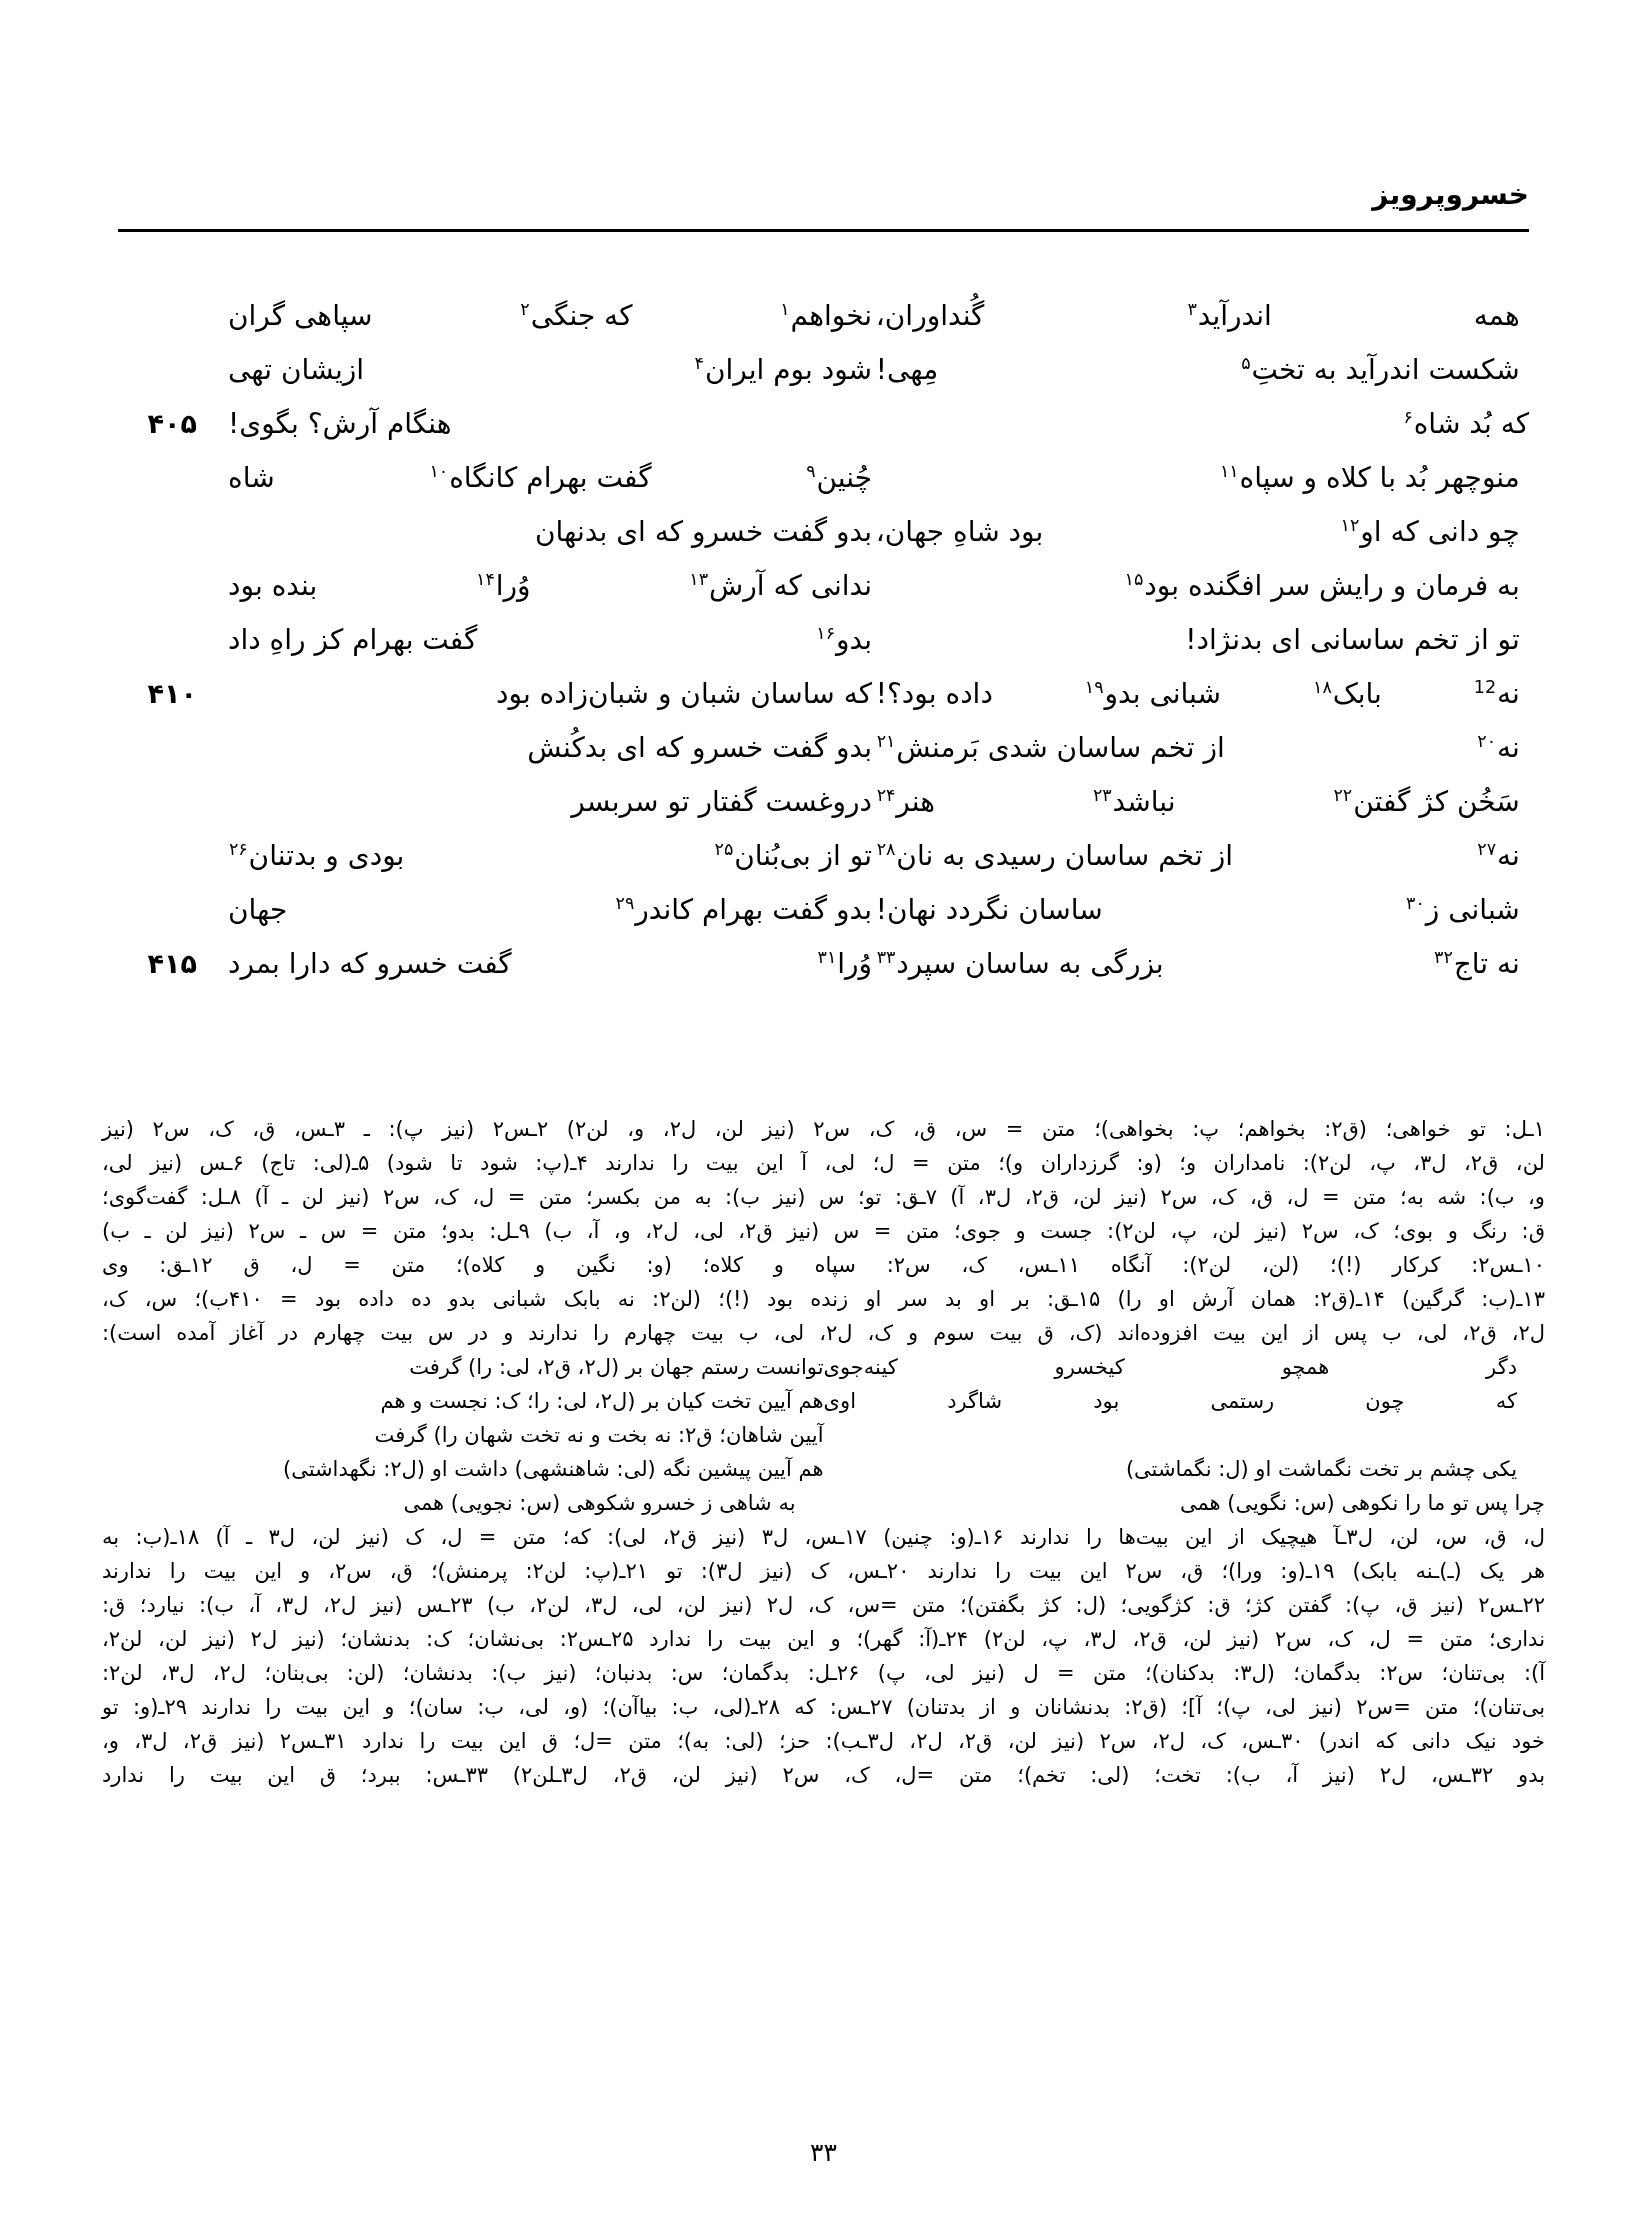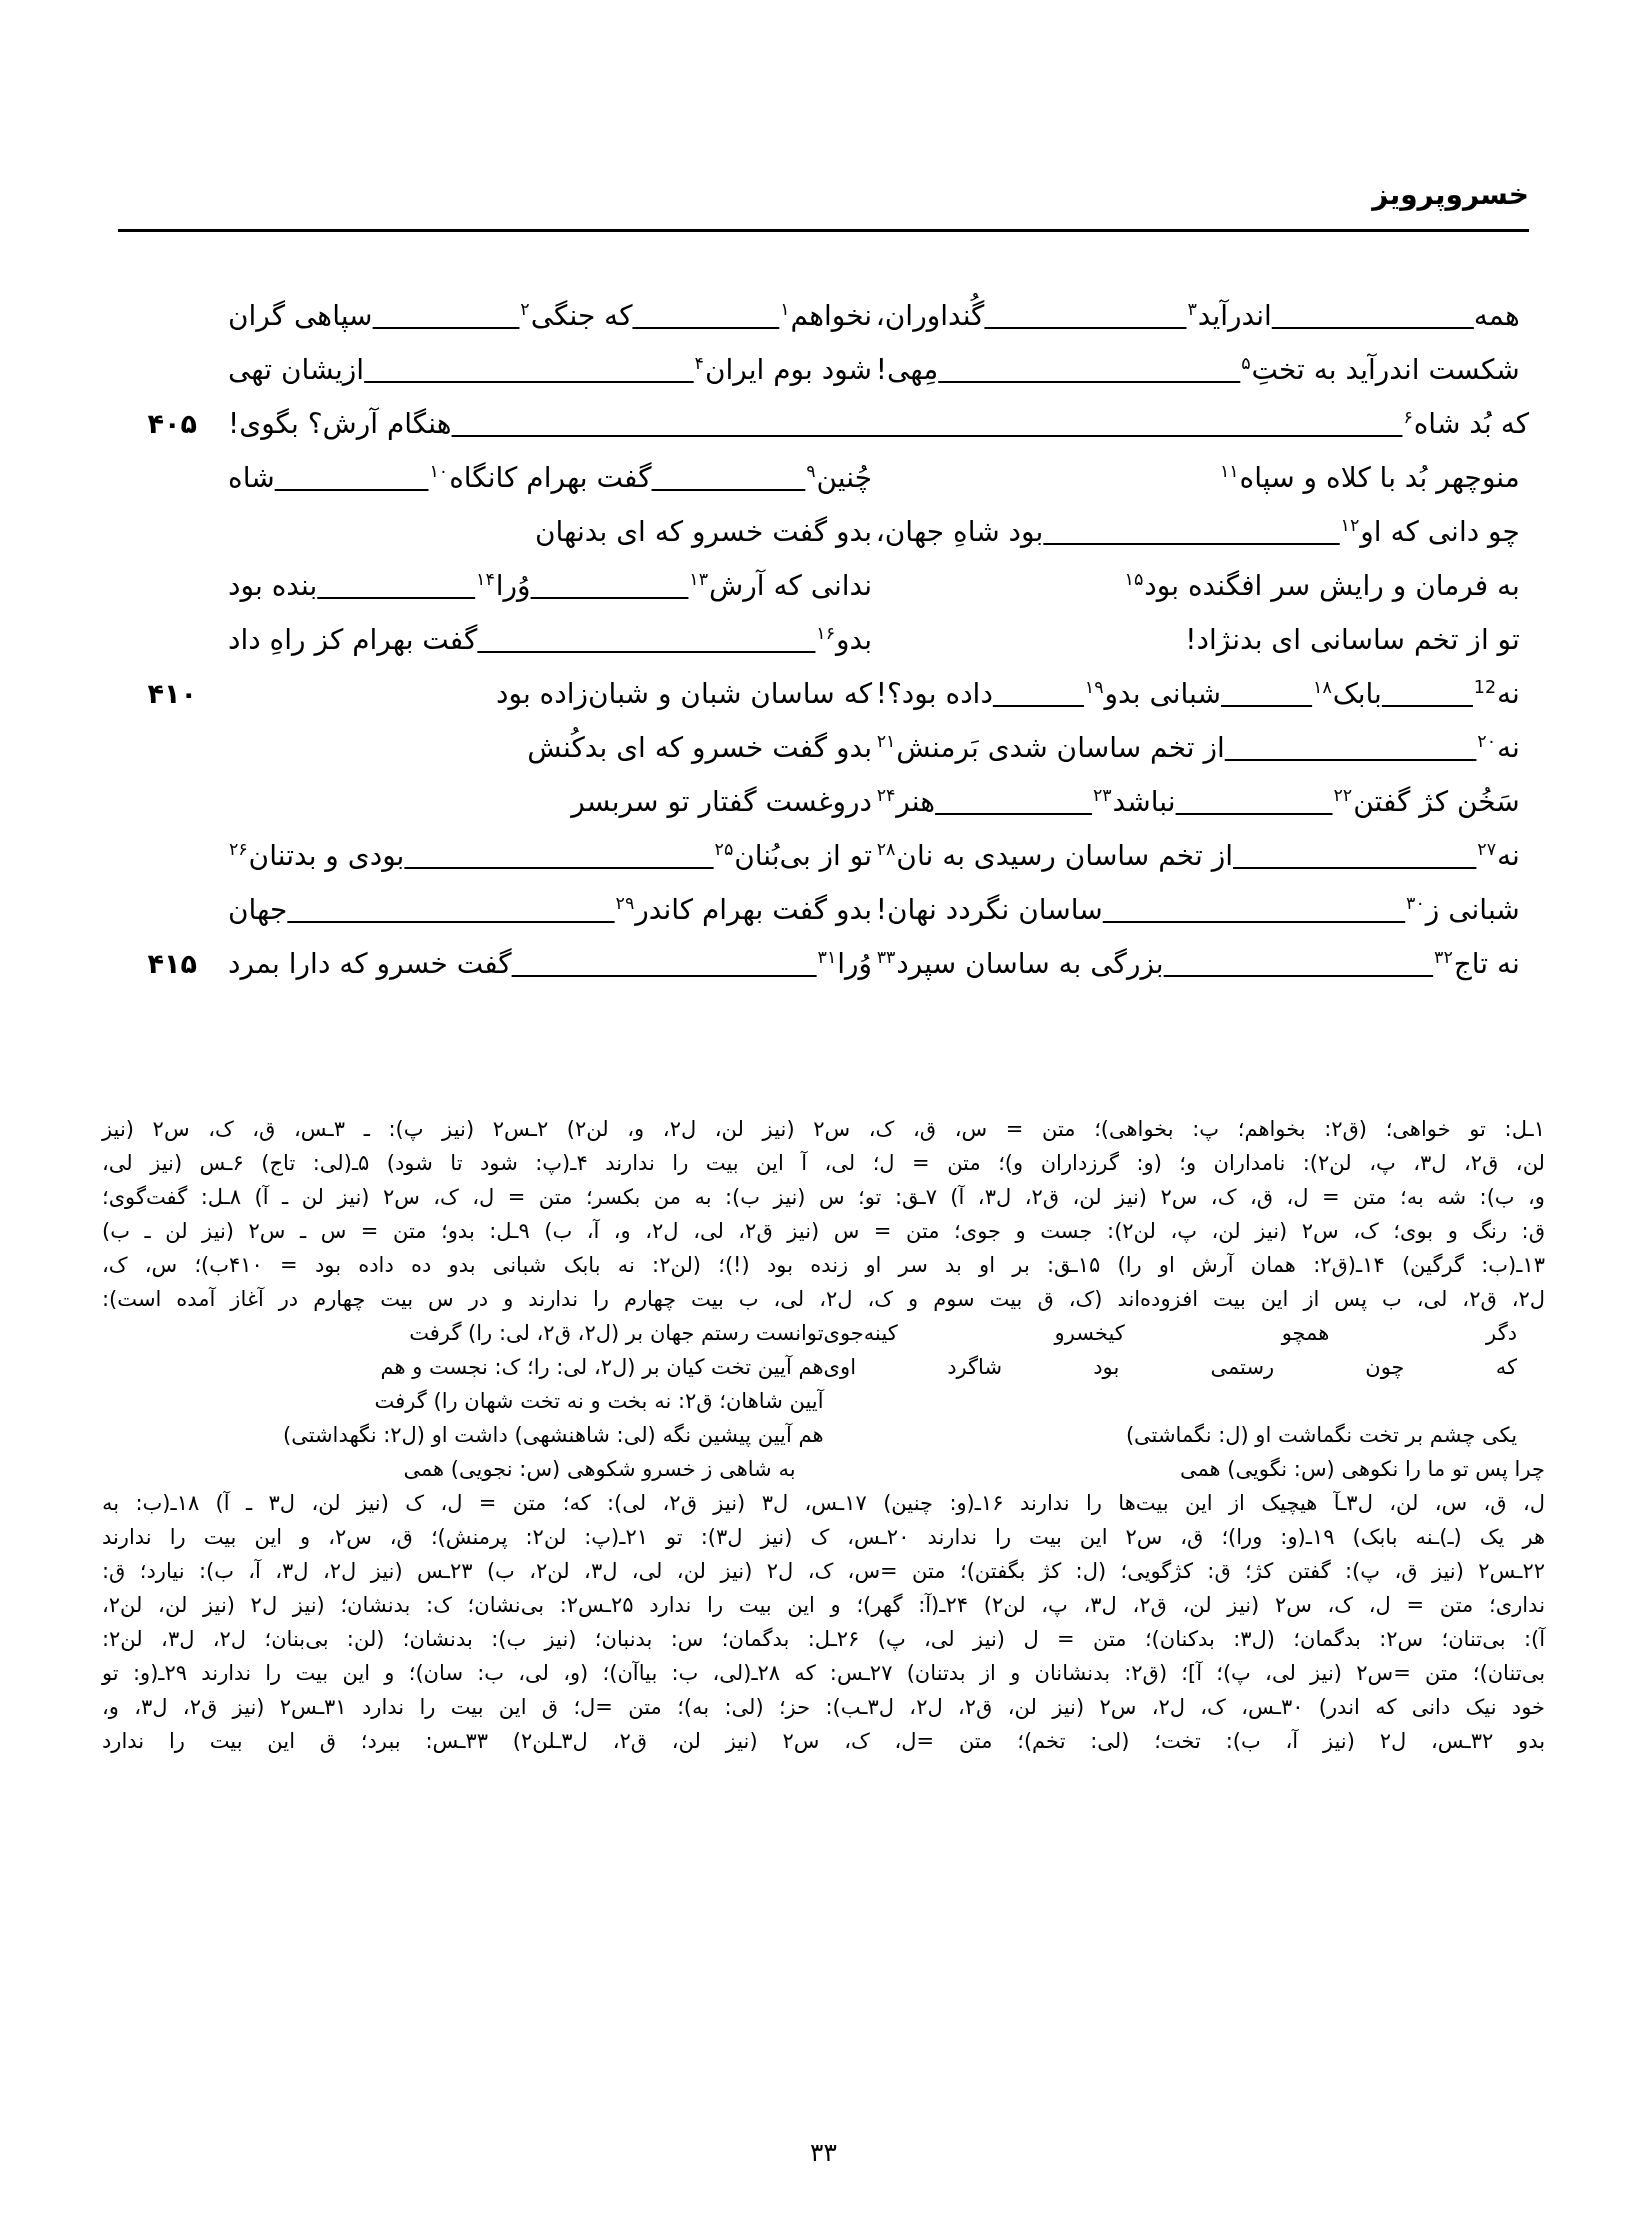--- a/index.html
+++ b/index.html
@@ -76,21 +76,20 @@
   }
   .hemistich {
     flex: 1 1 50%;
     font-size: 28px;
     line-height: 1.5;
     direction: rtl;
     text-align: justify;
     text-align-last: justify;
     white-space: nowrap;
     overflow: visible;
-    text-decoration: underline;
   }
   .hemistich.right { padding-left: 31px; }
   .hemistich.left  { padding-right: 9.2px; padding-left: 3.7px; }
   .hemistich span.w { display: inline-block; }
   sup.note {
     font-size: 17.5px;
     vertical-align: super;
     line-height: 0;
     padding: 0 0.9px;
     font-weight: normal;
@@ -308,20 +307,21 @@
     </div>
 
   </div>
 
   <div class="apparatus">
 
     <div class="app-line">۱ـل: تو خواهی؛ (ق۲: بخواهم؛ پ: بخواهی)؛ متن = س، ق، ک، س۲ (نیز لن، ل۲، و، لن۲)   ۲ـس۲ (نیز پ): ـ   ۳ـس، ق، ک، س۲ (نیز</div>
     <div class="app-line">لن، ق۲، ل۳، پ، لن۲): نامداران و؛ (و: گرزداران و)؛ متن = ل؛ لی، آ این بیت را ندارند   ۴ـ(پ: شود تا شود)   ۵ـ(لی: تاج)   ۶ـس (نیز لی،</div>
     <div class="app-line">و، ب): شه به؛ متن = ل، ق، ک، س۲ (نیز لن، ق۲، ل۳، آ)   ۷ـق: تو؛ س (نیز ب): به من بکسر؛ متن = ل، ک، س۲ (نیز لن ـ آ)   ۸ـل: گفت‌گوی؛</div>
     <div class="app-line">ق: رنگ و بوی؛ ک، س۲ (نیز لن، پ، لن۲): جست و جوی؛ متن = س (نیز ق۲، لی، ل۲، و، آ، ب)   ۹ـل: بدو؛ متن = س ـ س۲ (نیز لن ـ ب)</div>
+    <div class="app-line">۱۰ـس۲: کرکار (!)؛ (لن، لن۲): آنگاه   ۱۱ـس، ک، س۲: سپاه و کلاه؛ (و: نگین و کلاه)؛ متن = ل، ق   ۱۲ـق: وی</div>
     <div class="app-line">۱۳ـ(ب: گرگین)   ۱۴ـ(ق۲: همان آرش او را)   ۱۵ـق: بر او بد سر او زنده بود (!)؛ (لن۲: نه بابک شبانی بدو ده داده بود = ۴۱۰ب)؛ س، ک،</div>
     <div class="app-line">ل۲، ق۲، لی، ب پس از این بیت افزوده‌اند (ک، ق بیت سوم و ک، ل۲، لی، ب بیت چهارم را ندارند و در س بیت چهارم در آغاز آمده است):</div>
 
     <div class="app-pair">
       <div class="col second">
         <span>دگر</span>
         <span>همچو</span>
         <span>کیخسرو</span>
         <span>کینه‌جوی</span>
       </div>

